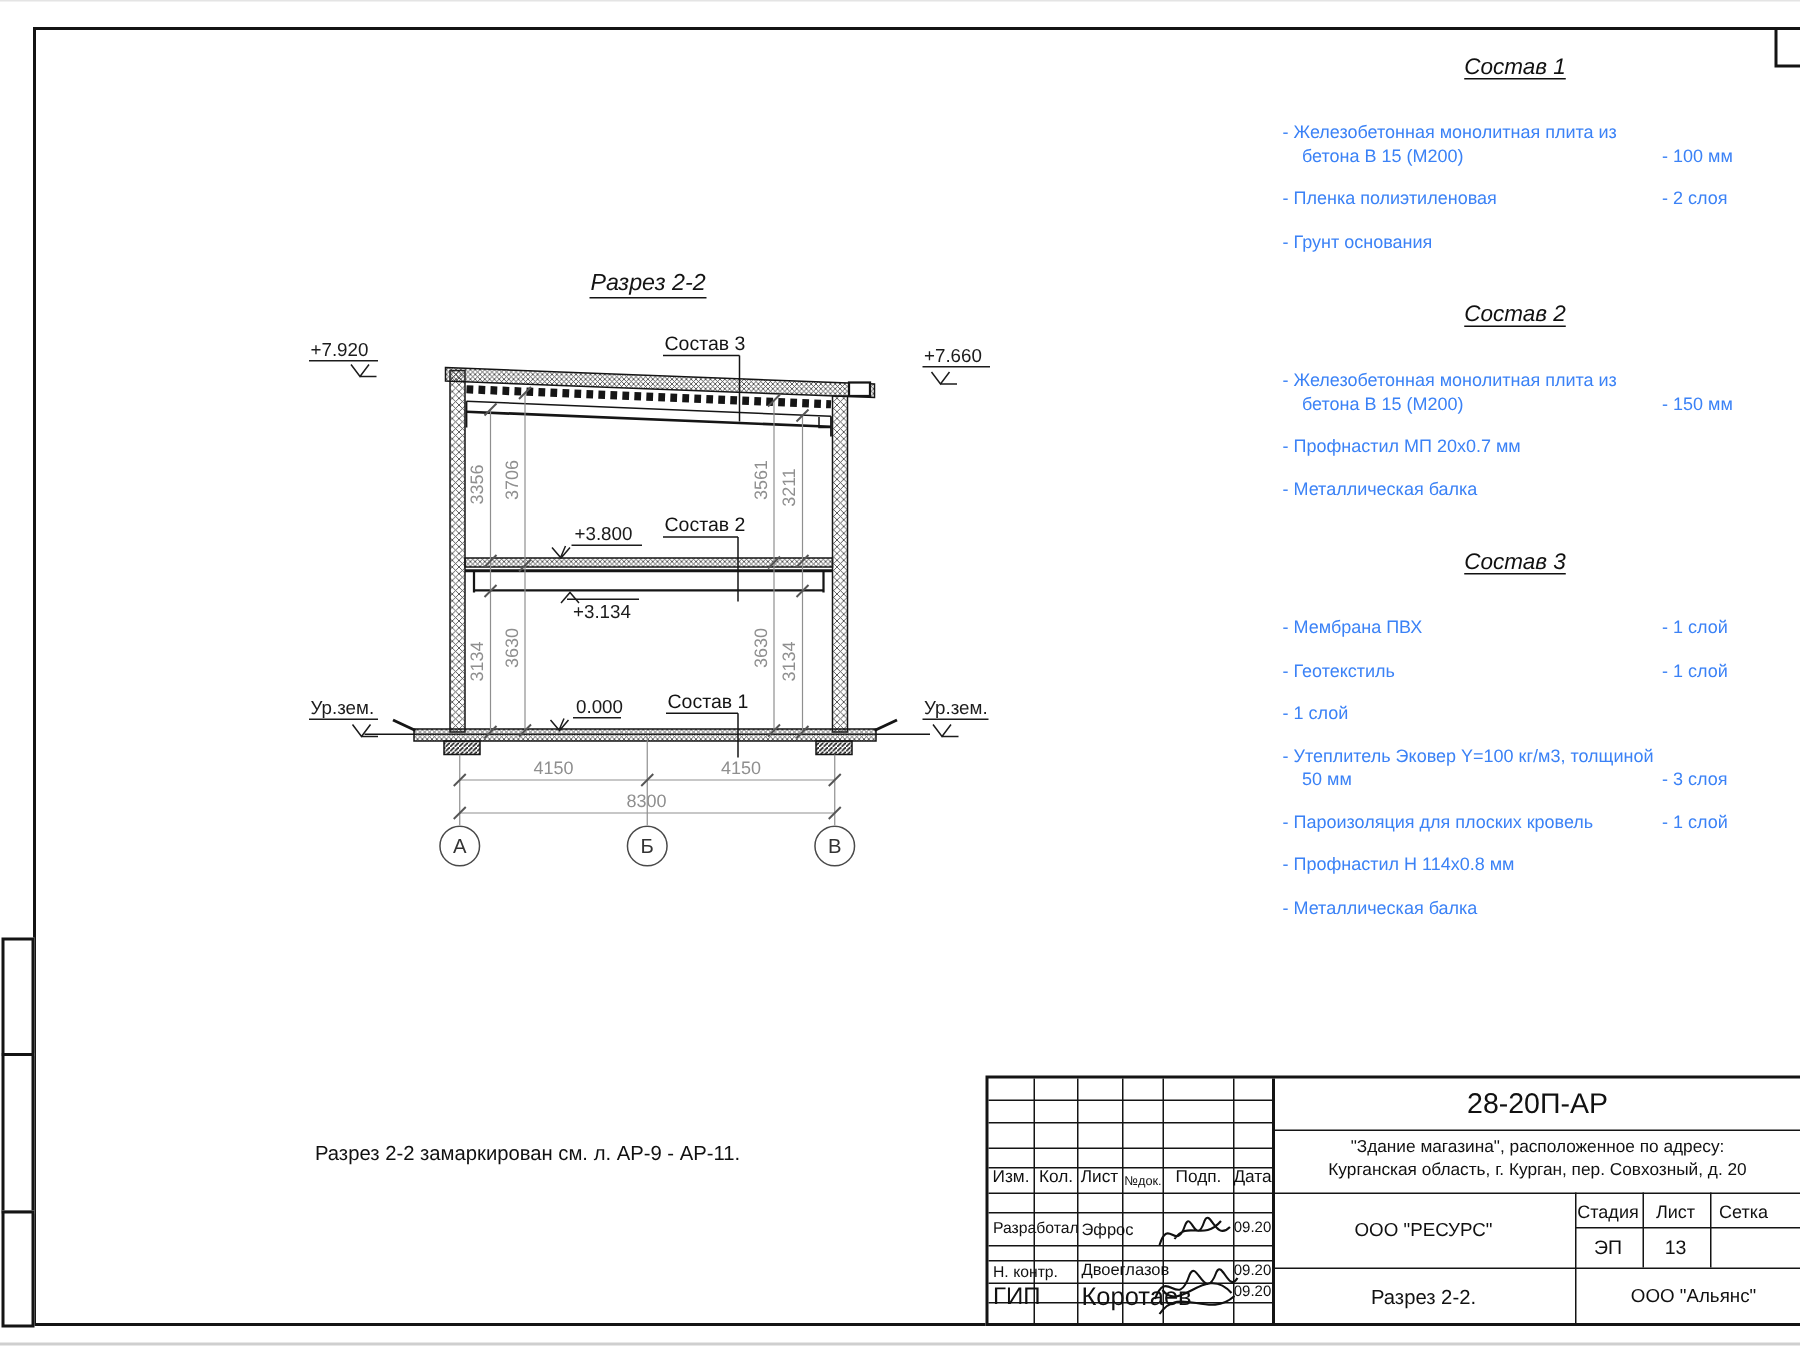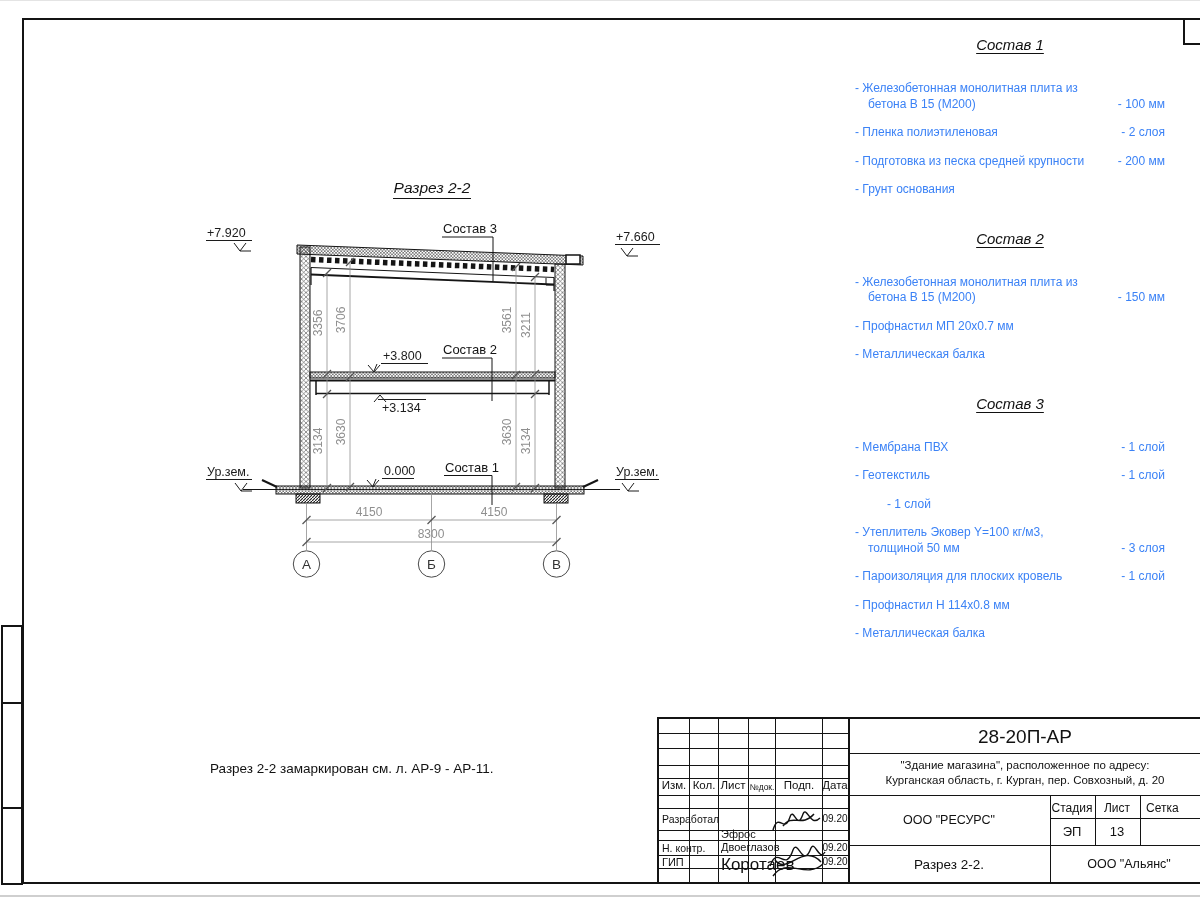--- a/index.html
+++ b/index.html
@@ -12,21 +12,21 @@
   #corner-box{left:1183px;top:18px;width:40px;height:27px;border:2px solid #141414;box-sizing:border-box;}
   #edge-bottom{left:0;top:895px;width:1200px;height:2px;background:#cfcfcf;}
   #edge-top{left:0;top:0;width:1200px;height:1px;background:#e4e4e4;}
   
   #compositions{left:855px;top:36px;width:310px;}
   .comp-section{margin:0 0 32px 0;}
   .comp-title{font-size:15px;font-style:italic;text-align:center;text-decoration:underline;
               text-underline-offset:3px;margin:0 0 28px 0;color:#111;}
   .comp-item{display:flex;margin-bottom:13px;font-size:12px;line-height:15.5px;color:#3b82f6;}
   .comp-name{width:240px;padding-left:13px;text-indent:-13px;}
-  .comp-value{align-self:flex-end;white-space:nowrap;margin-left:32px;}
+  .comp-value{align-self:flex-end;white-space:nowrap;}
   
   #note{left:210px;top:761px;font-size:13.5px;color:#111;}
   
   #title-block{left:657px;top:717px;width:560px;height:167px;border:2px solid #141414;box-sizing:border-box;background:#fff;}
   .tbv{position:absolute;width:1px;background:#141414;}
   .tbv2{position:absolute;width:2px;background:#141414;}
   .tbh{position:absolute;height:1px;background:#141414;}
   .tbt{position:absolute;white-space:nowrap;color:#111;}
   .tb-center{transform:translateX(-50%);}
   svg text{font-family:"Liberation Sans",sans-serif;}
@@ -203,24 +203,20 @@
     <div class="comp-title">Состав 1</div>
     <div class="comp-item">
       <div class="comp-name">- Железобетонная  монолитная плита из бетона В 15 (М200)</div>
       <div class="comp-value">- 100 мм</div>
     </div>
     <div class="comp-item">
       <div class="comp-name">- Пленка полиэтиленовая</div>
       <div class="comp-value">-  2 слоя</div>
     </div>
     <div class="comp-item">
-      <div class="comp-name">- Подготовка из песка средней крупности</div>
-      <div class="comp-value">- 200 мм</div>
-    </div>
-    <div class="comp-item">
       <div class="comp-name">- Грунт основания</div>
       <div class="comp-value"></div>
     </div>
   </div>
 
   <div class="comp-section">
     <div class="comp-title">Состав 2</div>
     <div class="comp-item">
       <div class="comp-name">- Железобетонная  монолитная плита из бетона В 15 (М200)</div>
       <div class="comp-value">- 150 мм</div>
@@ -298,26 +294,26 @@
   <div class="tbv" style="left:481px;top:76px;height:50px;"></div>
 
   <div class="tbt tb-center" style="left:15px;top:60px;font-size:11.5px;">Изм.</div>
   <div class="tbt tb-center" style="left:45px;top:60px;font-size:11.5px;">Кол.</div>
   <div class="tbt tb-center" style="left:74px;top:60px;font-size:11.5px;">Лист</div>
   <div class="tbt tb-center" style="left:103px;top:63px;font-size:8.5px;">№док.</div>
   <div class="tbt tb-center" style="left:140px;top:60px;font-size:11.5px;">Подп.</div>
   <div class="tbt tb-center" style="left:176px;top:60px;font-size:11.5px;">Дата</div>
 
   <div class="tbt" style="left:3px;top:94px;font-size:10.5px;">Разработал</div>
-  <div class="tbt" style="left:62px;top:109px;font-size:11px;">Эфрос</div>
+  <div class="tbt" style="left:62px;top:95px;font-size:11px;">Эфрос</div>
   <div class="tbt tb-center" style="left:176px;top:94px;font-size:10px;">09.20</div>
   <div class="tbt" style="left:3px;top:123px;font-size:10.5px;">Н. контр.</div>
   <div class="tbt" style="left:62px;top:122px;font-size:11px;">Двоеглазов</div>
   <div class="tbt tb-center" style="left:176px;top:123px;font-size:10px;">09.20</div>
-  <div class="tbt" style="left:3px;top:137px;font-size:11px;text-align:right;">ГИП</div>
+  <div class="tbt" style="left:3px;top:137px;font-size:16px;text-align:right;">ГИП</div>
   <div class="tbt" style="left:62px;top:136px;font-size:17px;">Коротаев</div>
   <div class="tbt tb-center" style="left:176px;top:137px;font-size:10px;">09.20</div>
 
   <svg class="abs" style="left:110px;top:84px;" width="55" height="36" viewBox="0 0 55 36">
     <path d="M4,27 C10,8 15,32 21,14 C25,3 28,29 34,11 C38,2 41,25 51,15 M14,23 C23,10 33,25 45,11" fill="none" stroke="#111" stroke-width="1.4"></path>
   </svg>
   <svg class="abs" style="left:106px;top:117px;" width="64" height="48" viewBox="0 0 64 48">
     <path d="M5,30 C13,8 20,38 28,14 C33,2 38,34 46,12 C50,4 54,26 60,16 M10,24 C22,40 38,6 56,26 M8,40 C22,20 40,44 58,28" fill="none" stroke="#111" stroke-width="1.4"></path>
   </svg>
 

